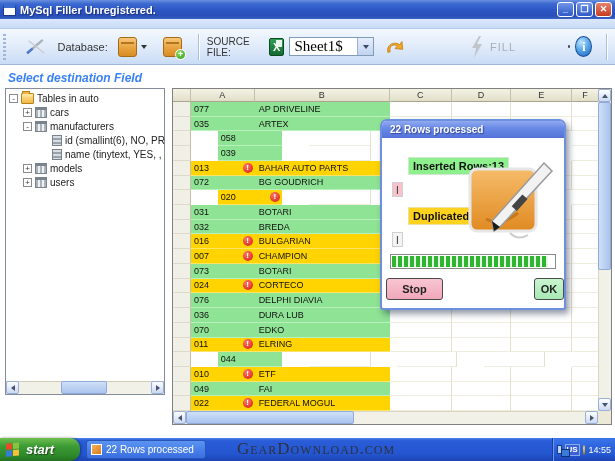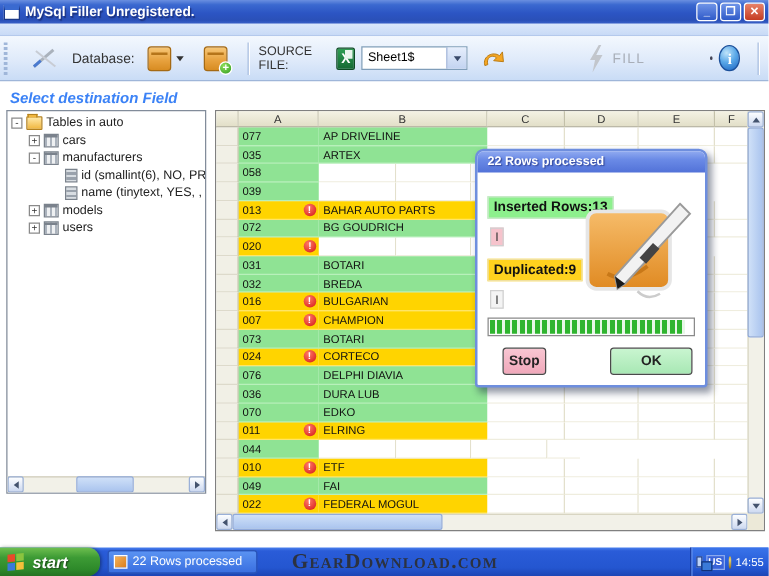--- a/index.html
+++ b/index.html
@@ -36,21 +36,21 @@
   .dbbox::before { content:""; position:absolute; left:2px; right:2px; top:4px; height:2px; background:#b5751a; }
   .dd-arrow { width:0; height:0; border-left:3px solid transparent; border-right:3px solid transparent;
     border-top:4px solid #333; margin-left:4px; }
   .plus-badge { position:absolute; right:-5px; bottom:-4px; width:11px; height:11px; border-radius:50%;
     background:radial-gradient(circle at 35% 30%,#8fe05a,#2f9a1e); border:1px solid #fff;
     color:#fff; font-size:9px; line-height:9px; text-align:center; font-weight:bold; }
   .excel-icon { width:19px; height:18px; background:linear-gradient(180deg,#2f9e53,#156a33); border:1px solid #0c4a22;
     border-radius:2px; color:#fff; font-size:11px; font-weight:bold; text-align:center; line-height:16px; margin:0 5px 0 8px; position:relative; }
   .excel-icon::after { content:""; position:absolute; right:1px; top:1px; width:6px; height:7px; background:#e9f5ec; }
   .combo { width:108px; height:19px; background:#fff; border:1px solid #7f9db9; display:flex; align-items:center; }
-  .combo-text { flex:1; font-size:10px; padding-left:4px; color:#000; }
+  .combo-text { flex:1; font-size:15px; padding-left:4px; color:#000;font-family:Liberation Serif, serif; }
   .combo-btn { width:16px; height:17px; background:linear-gradient(180deg,#e6eefc,#c2d3f0); border-left:1px solid #9ab0d8;
     display:flex; align-items:center; justify-content:center; }
   .combo-btn::after { content:""; border-left:3px solid transparent; border-right:3px solid transparent; border-top:4px solid #3a4a6a; }
   .redo-icon { width:28px; height:24px; margin:0 6px 0 10px; }
   .fill-group { display:flex; align-items:center; margin-left:58px; }
   .bolt-icon { width:14px; height:22px; margin-right:6px; }
   .fill-label { font-size:11px; color:#a8aeb8; letter-spacing:1px; }
   .ovf-dot { width:3px; height:3px; background:#445; border-radius:50%; margin:0 5px 0 52px; }
   .info-icon { width:21px; height:21px; border-radius:50%;
     background:radial-gradient(circle at 35% 28%,#bfe4fa 0%,#5aa8e8 45%,#1a63c0 100%);
@@ -78,21 +78,21 @@
     background:repeating-linear-gradient(180deg,#d8dde2 0 2px,#9aa2ac 2px 4px); }
 
   
   .grid-panel { position:absolute; left:172px; top:88px; width:440px; height:337px; background:#fff; border:1px solid #808080; }
   .ghead { position:absolute; left:0; top:0; right:13px; height:13px; display:flex; }
   .hcell { height:13px; background:linear-gradient(180deg,#f4f2e4,#e2dfc8); border-right:1px solid #c3c0a8;
     border-bottom:1px solid #a8a590; font-size:9px; color:#333; text-align:center; line-height:12px; }
   .hcell.col-rh { width:18px; } .hcell.col-a { width:64px; } .hcell.col-b { width:136px; }
   .hcell.col-c { width:62px; } .hcell.col-d { width:60px; } .hcell.col-e { width:61px; } .hcell.col-f { width:26px; border-right:none; }
   .grows { position:absolute; left:0; top:13px; right:13px; bottom:13px; display:flex; flex-direction:column; }
-  .grow { flex:1; display:flex; }
+  .grow { flex:1; display:flex;justify-content:space-between; }
   .gcell { font-size:9px; color:#111; display:flex; align-items:center; overflow:hidden; white-space:nowrap; }
   .cell-rh { width:18px; background:#f1f0e6; border-right:1px solid #c3c0a8; border-bottom:1px solid #dddacb; }
   .cell-a { width:64px; padding-left:3px; position:relative; }
   .cell-b { width:136px; padding-left:4px; }
   .cell-empty { border-right:1px solid #e3e0cc; border-bottom:1px solid #efedde; background:#fff; }
   .cell-c { width:62px; } .cell-d { width:60px; } .cell-e { width:61px; } .cell-f { width:26px; border-right:none; }
   .grow.inserted .cell-a, .grow.inserted .cell-b { background:#8fe394; border-bottom:1px solid #b8f0bb; }
   .grow.duplicate .cell-a, .grow.duplicate .cell-b { background:#ffd400; border-bottom:1px solid #ffe566; }
   .err-icon { display:none; position:absolute; right:2px; width:10px; height:10px; border-radius:50%;
     background:radial-gradient(circle at 38% 30%,#ff7a66,#d41414); color:#fff; font-size:8px; line-height:10px;
@@ -117,54 +117,54 @@
   .tree-htrack { position:absolute; left:0; right:0; bottom:0; height:13px; background:#f2f1e8; border-top:1px solid #cfccba; }
   .tree-hthumb { position:absolute; left:55px; bottom:0; width:46px; height:13px;
     background:linear-gradient(180deg,#cfe0f8,#aac4ee); border:1px solid #90aadc; border-radius:2px; }
 
   
   .dialog { position:absolute; left:380px; top:119px; width:186px; height:191px; background:#fff;
     border:2px solid #6e8ede; border-radius:7px 7px 3px 3px; box-shadow:3px 4px 6px rgba(20,30,60,.45); z-index:10; }
   .dlg-title { height:17px; border-radius:5px 5px 0 0;
     background:linear-gradient(180deg,#90aaf0 0%,#6a8ae6 40%,#5272d8 100%);
     color:#fff; font-size:10px; font-weight:bold; line-height:17px; padding-left:8px; text-shadow:1px 1px 1px #33479a; }
-  .dlg-label { position:absolute; left:8px; font-size:11px; font-weight:bold; color:#111; padding:2px 4px; }
+  .dlg-label { position:absolute; left:26px; font-size:11px; font-weight:bold; color:#111; padding:2px 4px; }
   .lbl-inserted { top:36px; background:#8df08d; border:1px solid #cfe8cf; }
   .lbl-dup { top:86px; background:#ffd21e; border:1px solid #f0e0a0; }
   .marker { position:absolute; left:10px; width:11px; height:15px; font-size:10px; color:#333;
     text-align:center; line-height:15px; border:1px solid #d0d0d0; }
   .marker1 { top:61px; background:#f6c3cc; }
   .marker2 { top:111px; background:#f4f4f4; }
   .paint-icon { position:absolute; right:10px; top:40px; width:88px; height:84px; }
   .dlg-progress { position:absolute; left:8px; right:8px; top:133px; height:15px; background:#fff;
     border:1px solid #8a8a8a; padding:1px; }
   .dlg-progress-fill { height:100%; background:repeating-linear-gradient(90deg,#2fb52f 0 4px,#e7f7e7 4px 6px); }
   .dlg-btn { position:absolute; top:157px; height:22px; border:1px solid #4a4a4a; border-radius:3px;
     font-size:11px; font-weight:bold; color:#222; text-align:center; line-height:20px; }
-  .btn-stop { left:20px; width:35px; background:linear-gradient(180deg,#f8c6d2,#f0a8ba); }
-  .btn-ok { right:10px; width:66px; background:linear-gradient(180deg,#c9f5d0,#a8e8b4);margin-left:47px; }
+  .btn-stop { left:4px; width:57px; background:linear-gradient(180deg,#f8c6d2,#f0a8ba); }
+  .btn-ok { right:0; width:30px; background:linear-gradient(180deg,#c9f5d0,#a8e8b4);margin-left:47px; }
 
   
   .taskbar { position:absolute; left:0; bottom:0; width:615px; height:23px;
     background:linear-gradient(180deg,#4a80ee 0%,#2a5cd8 12%,#2456d0 70%,#1c44b4 100%); }
   .start-btn { position:absolute; left:0; top:0; width:80px; height:23px; border-radius:0 10px 10px 0;
     background:linear-gradient(180deg,#6fbf4f 0%,#3d9b35 35%,#2e8a2a 75%,#257222 100%);
     box-shadow:1px 0 3px rgba(0,0,0,.4); display:flex; align-items:center; padding-left:6px; }
   .winflag { width:15px; height:14px; display:grid; grid-template-columns:6px 6px; grid-template-rows:6px 6px;
     gap:1px; transform:skewY(-6deg); margin-right:5px; }
   .winflag span:nth-child(1){background:#e84a2a;} .winflag span:nth-child(2){background:#8ac43f;}
   .winflag span:nth-child(3){background:#3a7ad8;} .winflag span:nth-child(4){background:#f5c03a;}
   .start-label { color:#fff; font-size:13px; font-weight:bold; font-style:italic; text-shadow:1px 1px 1px #1e4a1a; }
   .task-btn { position:absolute; left:86px; top:2px; width:120px; height:19px; border-radius:3px;
     background:linear-gradient(180deg,#5a93f2,#3a6fe0); border:1px solid #2a55b8;
     display:flex; align-items:center; padding:0 4px; }
   .task-icon { width:11px; height:11px; background:linear-gradient(135deg,#f5b35a,#d87d1e); border:1px solid #fff; margin-right:4px; }
   .task-label { color:#fff; font-size:10px; white-space:nowrap; overflow:hidden; }
   .watermark { position:absolute; left:17px; right:0; top:1px; text-align:center;
-    font-family:"Liberation Serif",serif; font-variant:small-caps; font-size:17px; font-weight:bold;
+    font-family:"Liberation Serif",serif; font-variant:small-caps; font-size:17px; font-weight:normal;
     color:#2c3240; letter-spacing:1px; }
   .tray { position:absolute; right:0; top:0; height:23px; width:63px; border-left:1px solid #1a3ca0;
     background:linear-gradient(180deg,#3a74ea 0%,#2458d4 70%,#1c44b4 100%);
     display:flex; align-items:center; gap:3px; padding:0 4px; box-shadow:inset 1px 0 0 #6a97f2; }
   .net-icon { width:11px; height:9px; background:#bcd2f8; border:1px solid #1a3a8a; position:relative; }
   .net-icon::after { content:""; position:absolute; left:3px; top:3px; width:7px; height:6px; background:#3a7ad8; border:1px solid #10307a; }
   .lang-box { color:#fff; font-size:8px; font-weight:bold; background:#3a63d8; border:1px solid #8aa8ee; padding:0 1px; line-height:10px; }
   .ball-icon { width:10px; height:10px; border-radius:50%; background:radial-gradient(circle at 35% 30%,#e8d270,#8a6a18); }
   .clock { color:#fff; font-size:9px; }
 </style>

